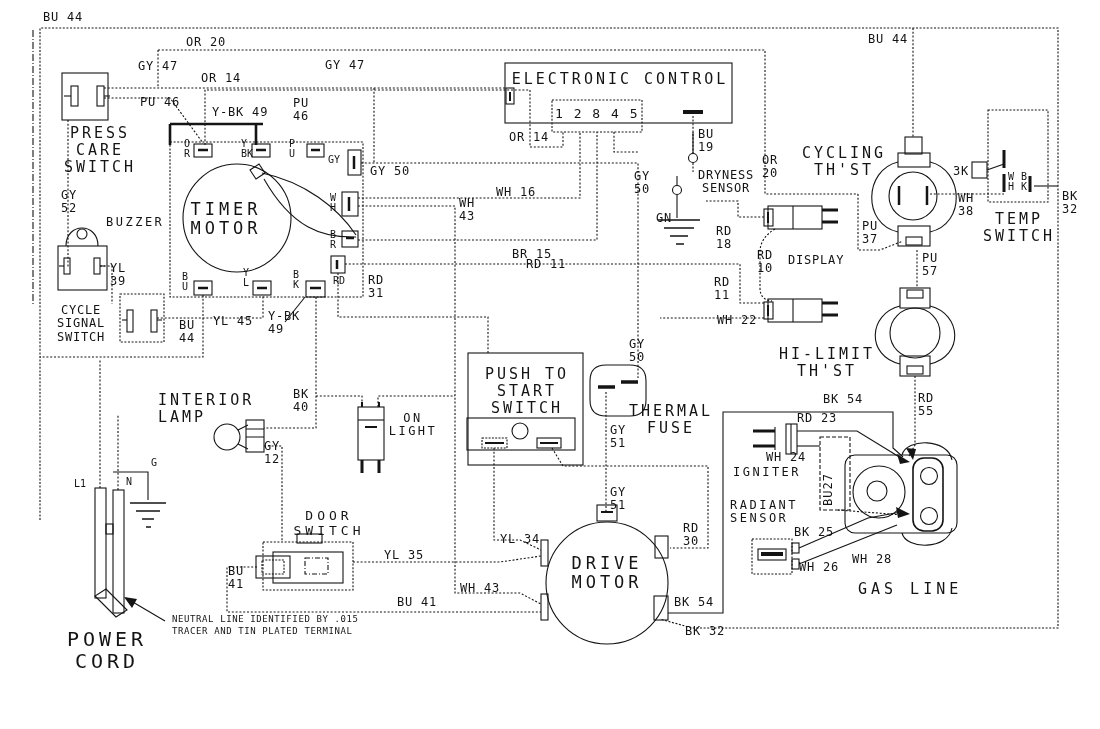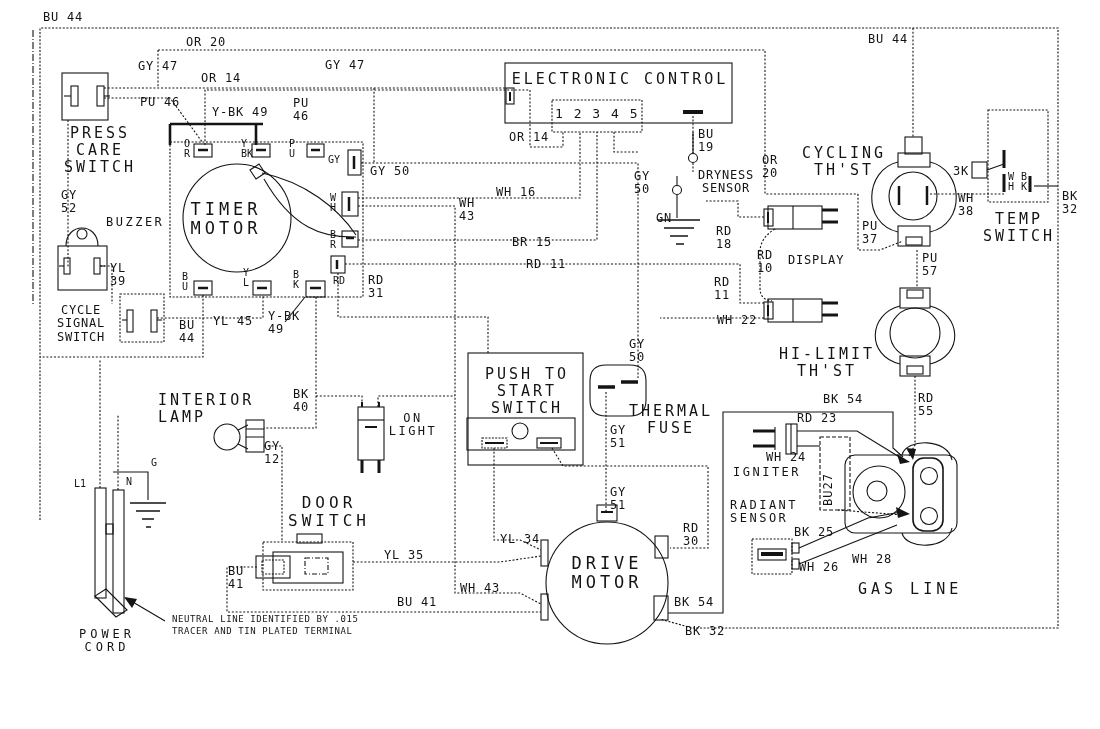--- a/index.html
+++ b/index.html
@@ -3,23 +3,23 @@
 <meta charset="utf-8">
 <style>
   html,body{margin:0;padding:0;background:#fff;}
   .stage{position:relative;width:1100px;height:729px;background:#fff;overflow:hidden;
          font-family:"DejaVu Sans Mono",monospace;color:#141414;}
   svg{position:absolute;left:0;top:0;}
   .lbl{position:absolute;font-size:12px;line-height:1.12;letter-spacing:.8px;
        white-space:pre-line;color:#141414;}
   .big{font-size:15px;letter-spacing:3px;}
   .mid{font-size:12px;letter-spacing:2.5px;}
-  .b14{font-size:16px;letter-spacing:4px;}
+  .b14{font-size:13px;letter-spacing:4px;margin-top:15px;}
   .b15{font-size:15px;letter-spacing:4px;}
-  .b16{font-size:12px;letter-spacing:4px;}
+  .b16{font-size:20px;letter-spacing:4px;}
   .b17{font-size:17px;letter-spacing:4px;}
   .s10{font-size:10px;letter-spacing:0;line-height:1.0;}
   .s9{font-size:9px;letter-spacing:.6px;line-height:1.35;}
   .pins{font-size:13px;letter-spacing:1.5px;}
   .ctr{transform:translateX(-50%);text-align:center;}
   .vtext{writing-mode:vertical-rl;transform:rotate(180deg);letter-spacing:1px;}
 </style>
 </head>
 <body>
 
@@ -325,21 +325,21 @@
 39</span>
 <span class="lbl" style="left:179px;top:319px">BU
 44</span>
 <span class="lbl" style="left:213px;top:315px">YL 45</span>
 <span class="lbl" style="left:268px;top:310px">Y-BK
 49</span>
 <span class="lbl" style="left:370px;top:165px">GY 50</span>
 <span class="lbl" style="left:459px;top:197px">WH
 43</span>
 <span class="lbl" style="left:496px;top:186px">WH 16</span>
-<span class="lbl" style="left:512px;top:236px">BR 15</span>
+<span class="lbl" style="left:512px;top:248px">BR 15</span>
 <span class="lbl" style="left:526px;top:258px">RD 11</span>
 <span class="lbl" style="left:368px;top:274px">RD
 31</span>
 <span class="lbl" style="left:629px;top:338px">GY
 50</span>
 <span class="lbl" style="left:293px;top:388px">BK
 40</span>
 <span class="lbl" style="left:264px;top:440px">GY
 12</span>
 <span class="lbl" style="left:610px;top:424px">GY
@@ -369,21 +369,21 @@
 <span class="lbl big ctr" style="left:100px;top:125px">PRESS
 CARE
 SWITCH</span>
 <span class="lbl mid" style="left:106px;top:216px">BUZZER</span>
 <span class="lbl ctr" style="left:81px;top:304px">CYCLE
 SIGNAL
 SWITCH</span>
 <span class="lbl b17 ctr" style="left:226px;top:200px">TIMER
 MOTOR</span>
 <span class="lbl big ctr" style="left:620px;top:71px">ELECTRONIC CONTROL</span>
-<span class="lbl pins ctr" style="left:597px;top:107px">1 2 3 4 5</span>
+<span class="lbl pins ctr" style="left:597px;top:107px">1 2 8 4 5</span>
 <span class="lbl ctr" style="left:726px;top:169px">DRYNESS
 SENSOR</span>
 <span class="lbl" style="left:788px;top:254px">DISPLAY</span>
 <span class="lbl big ctr" style="left:844px;top:145px">CYCLING
 TH'ST</span>
 <span class="lbl big ctr" style="left:1019px;top:211px">TEMP
 SWITCH</span>
 <span class="lbl big ctr" style="left:827px;top:346px">HI-LIMIT
 TH'ST</span>
 <span class="lbl big" style="left:158px;top:392px">INTERIOR

